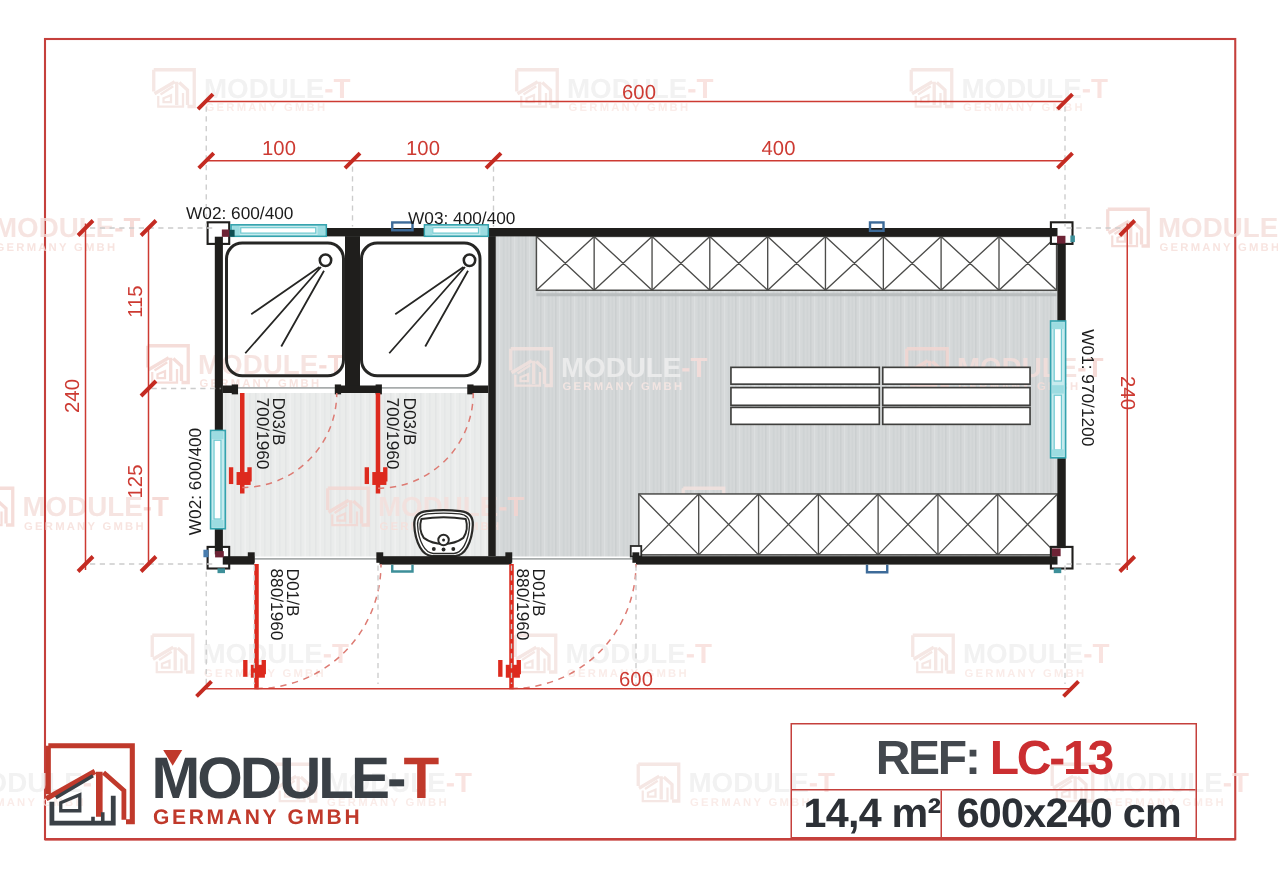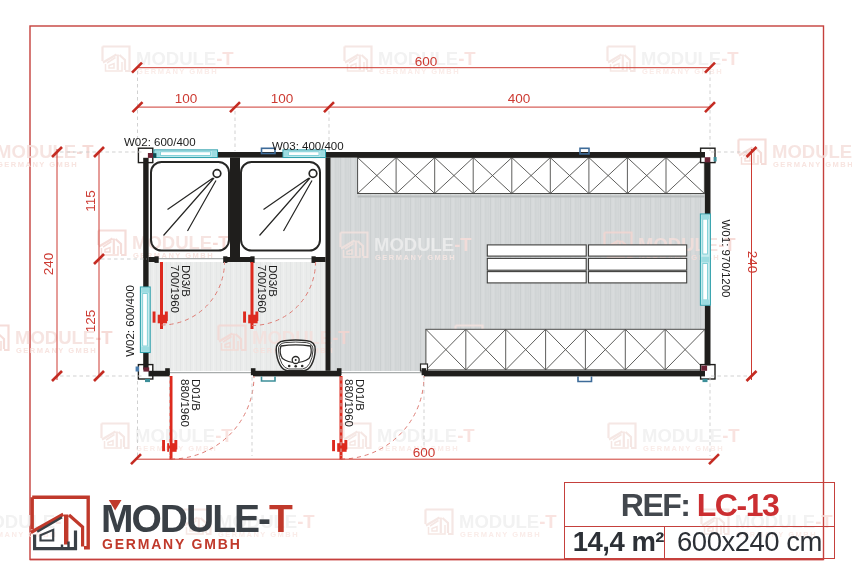--- a/index.html
+++ b/index.html
@@ -371,20 +371,20 @@
 
   <path d="M108.8,500 H121.5 L115.1,510.5 Z" fill="#c0392b"></path>
 
   <text x="101" y="532" font-family="Liberation Sans, sans-serif" font-weight="bold" font-size="39" letter-spacing="-2" fill="#3a4046">MODULE-<tspan fill="#c0392b">T</tspan></text>
 
   <text x="102" y="549" font-family="Liberation Sans, sans-serif" font-weight="bold" font-size="14" letter-spacing="1.8" fill="#c0392b">GERMANY GMBH</text>
 
   <line x1="30" y1="559.5" x2="823.5" y2="559.5" stroke="#c5403c" stroke-width="1.6"></line>
 </svg>
 
-<div style="position:absolute;left:564px;top:482px;width:269px;height:75px;border:1.6px solid #c5403c;">
+<div style="position:absolute;left:527px;top:482px;width:269px;height:75px;border:1.6px solid #c5403c;">
 
   <div style="position:absolute;left:0;top:0;width:100%;height:42.5px;border-bottom:1.4px solid #c5403c;text-align:center;font-weight:bold;font-size:32px;line-height:44px;color:#43484e;letter-spacing:-1.5px;">REF: <span style="color:#cb2e31;">LC-13</span></div>
 
   <div style="position:absolute;left:0;top:44px;width:99px;height:31px;border-right:1.4px solid #c5403c;text-align:right;font-weight:bold;font-size:27.5px;line-height:29px;color:#2c3036;letter-spacing:-0.5px;">14,4 m²</div>
 
-  <div style="position:absolute;left:100px;top:44px;right:0;height:31px;text-align:center;font-weight:normal;font-size:27.5px;line-height:29px;color:#2c3036;letter-spacing:-0.5px;">600x240 cm</div>
+  <div style="position:absolute;left:100px;top:44px;right:0;height:31px;text-align:center;font-weight:bold;font-size:27.5px;line-height:29px;color:#2c3036;letter-spacing:-0.5px;">600x240 cm</div>
 </div>
 
 </body></html>

